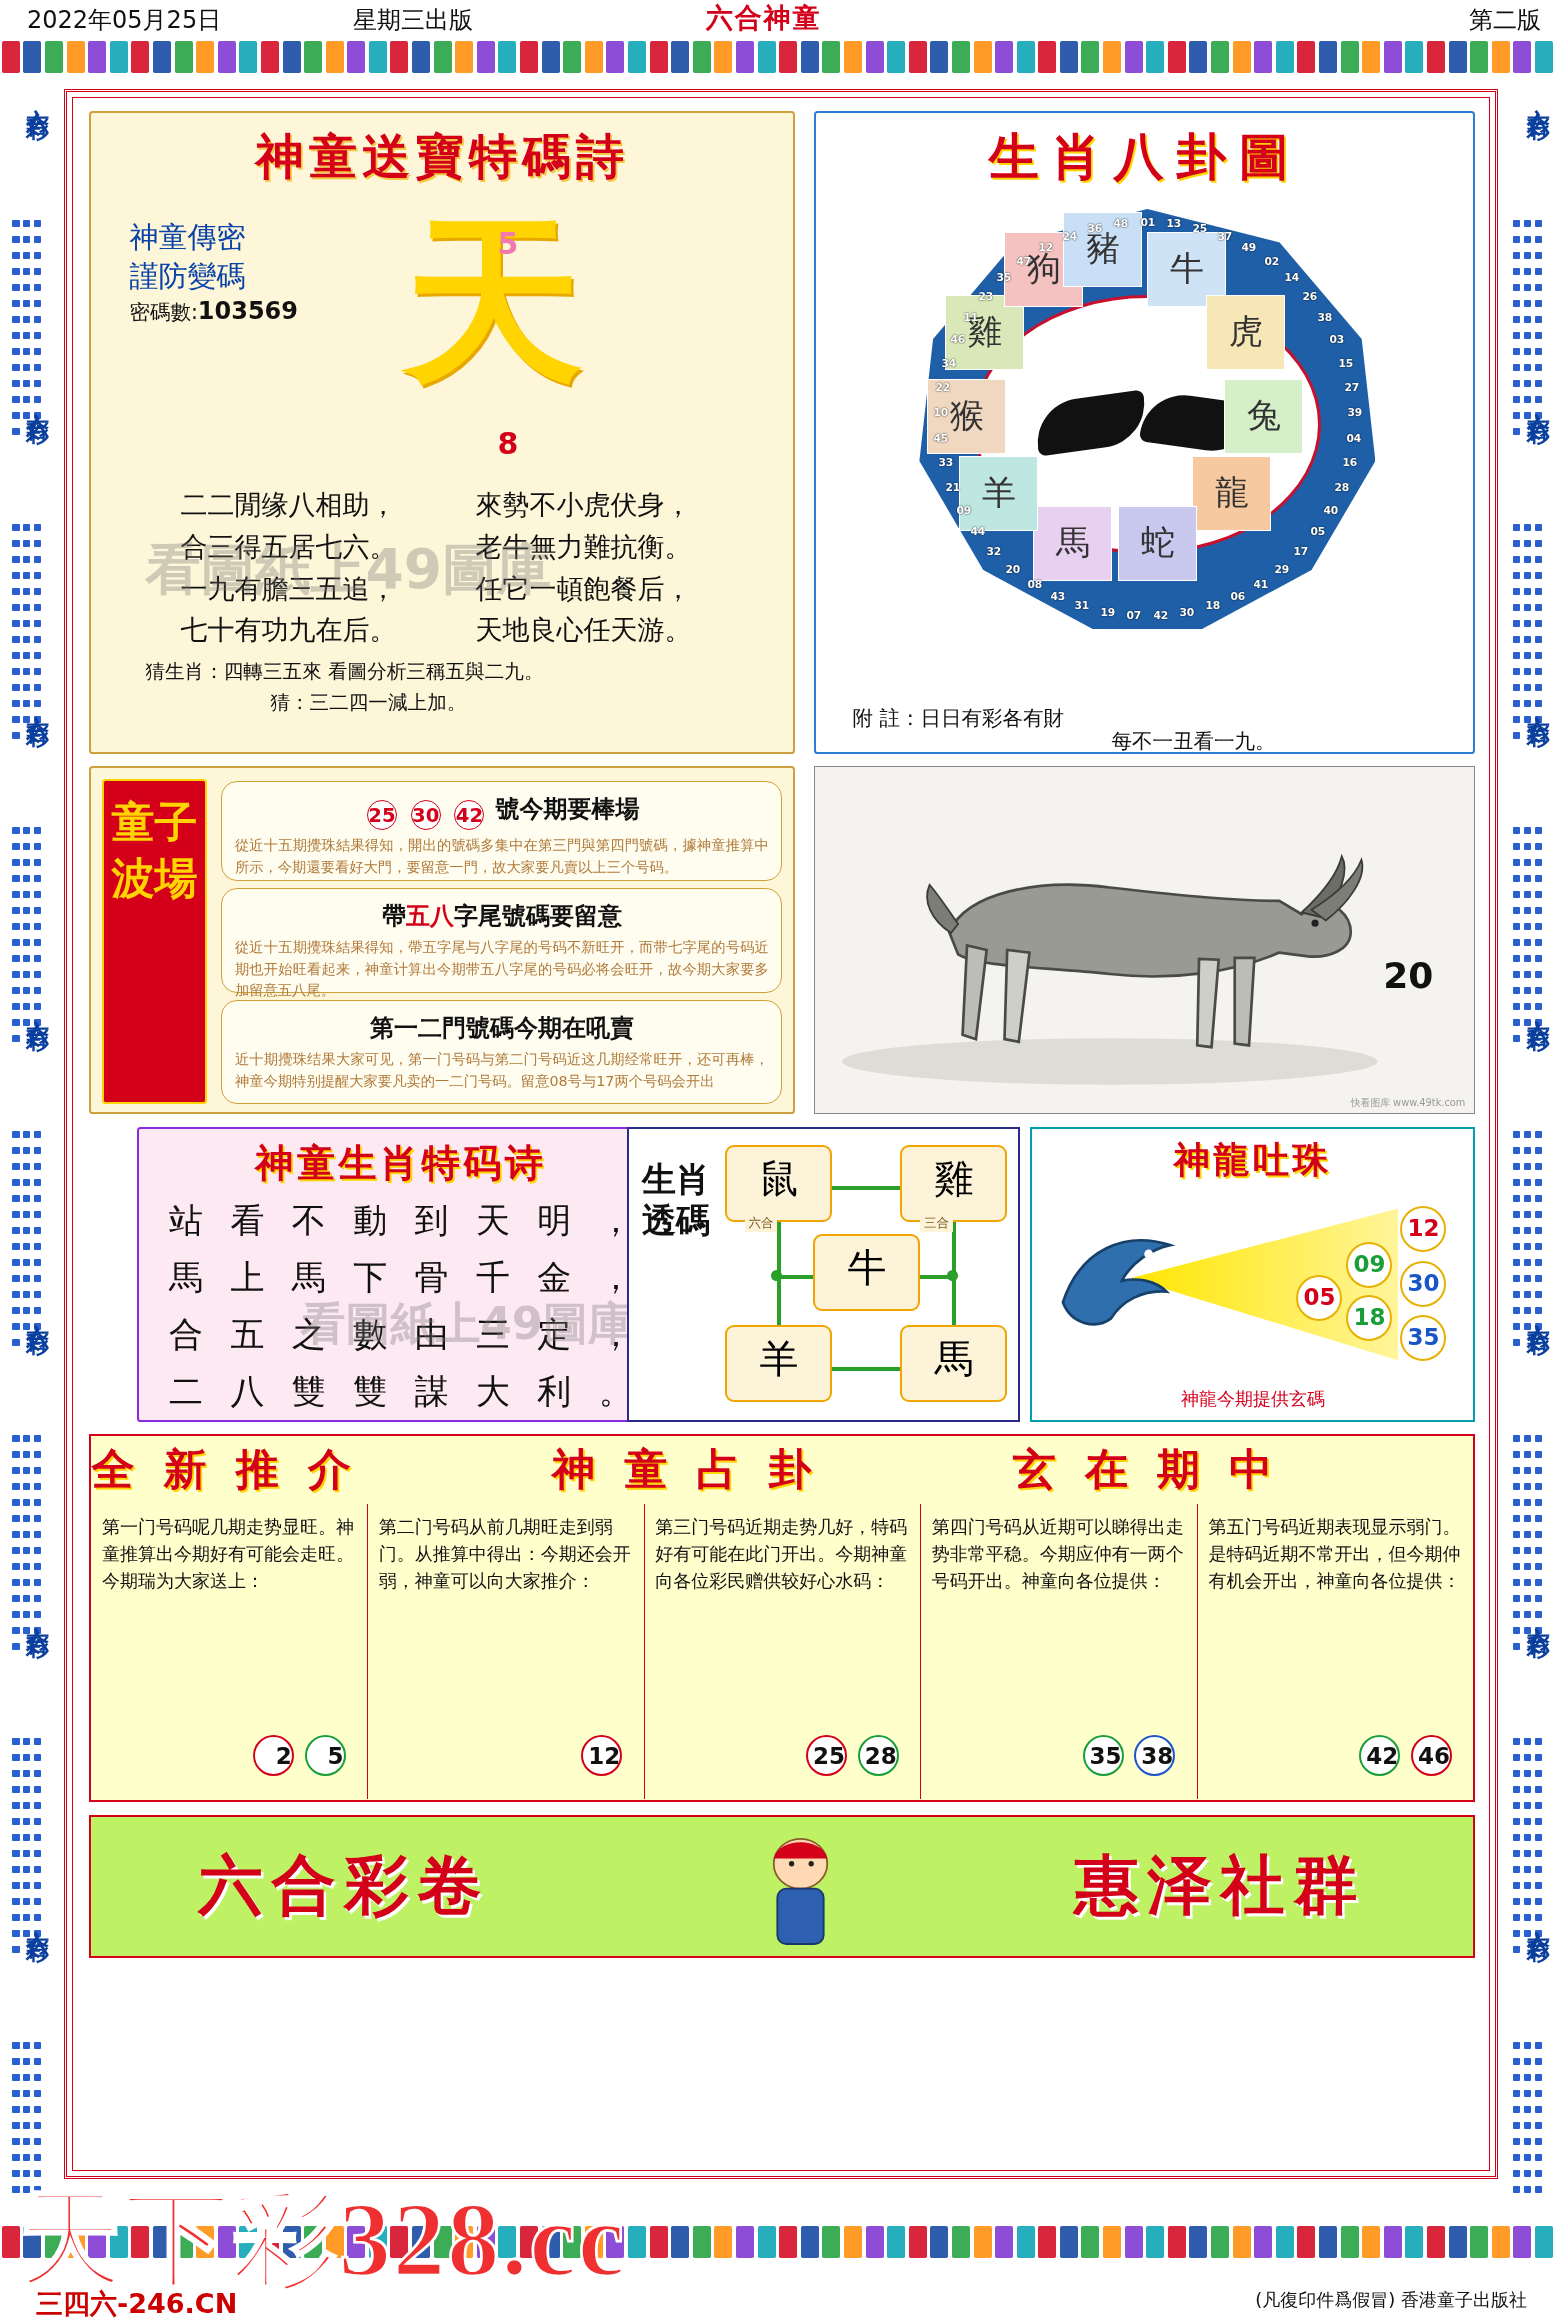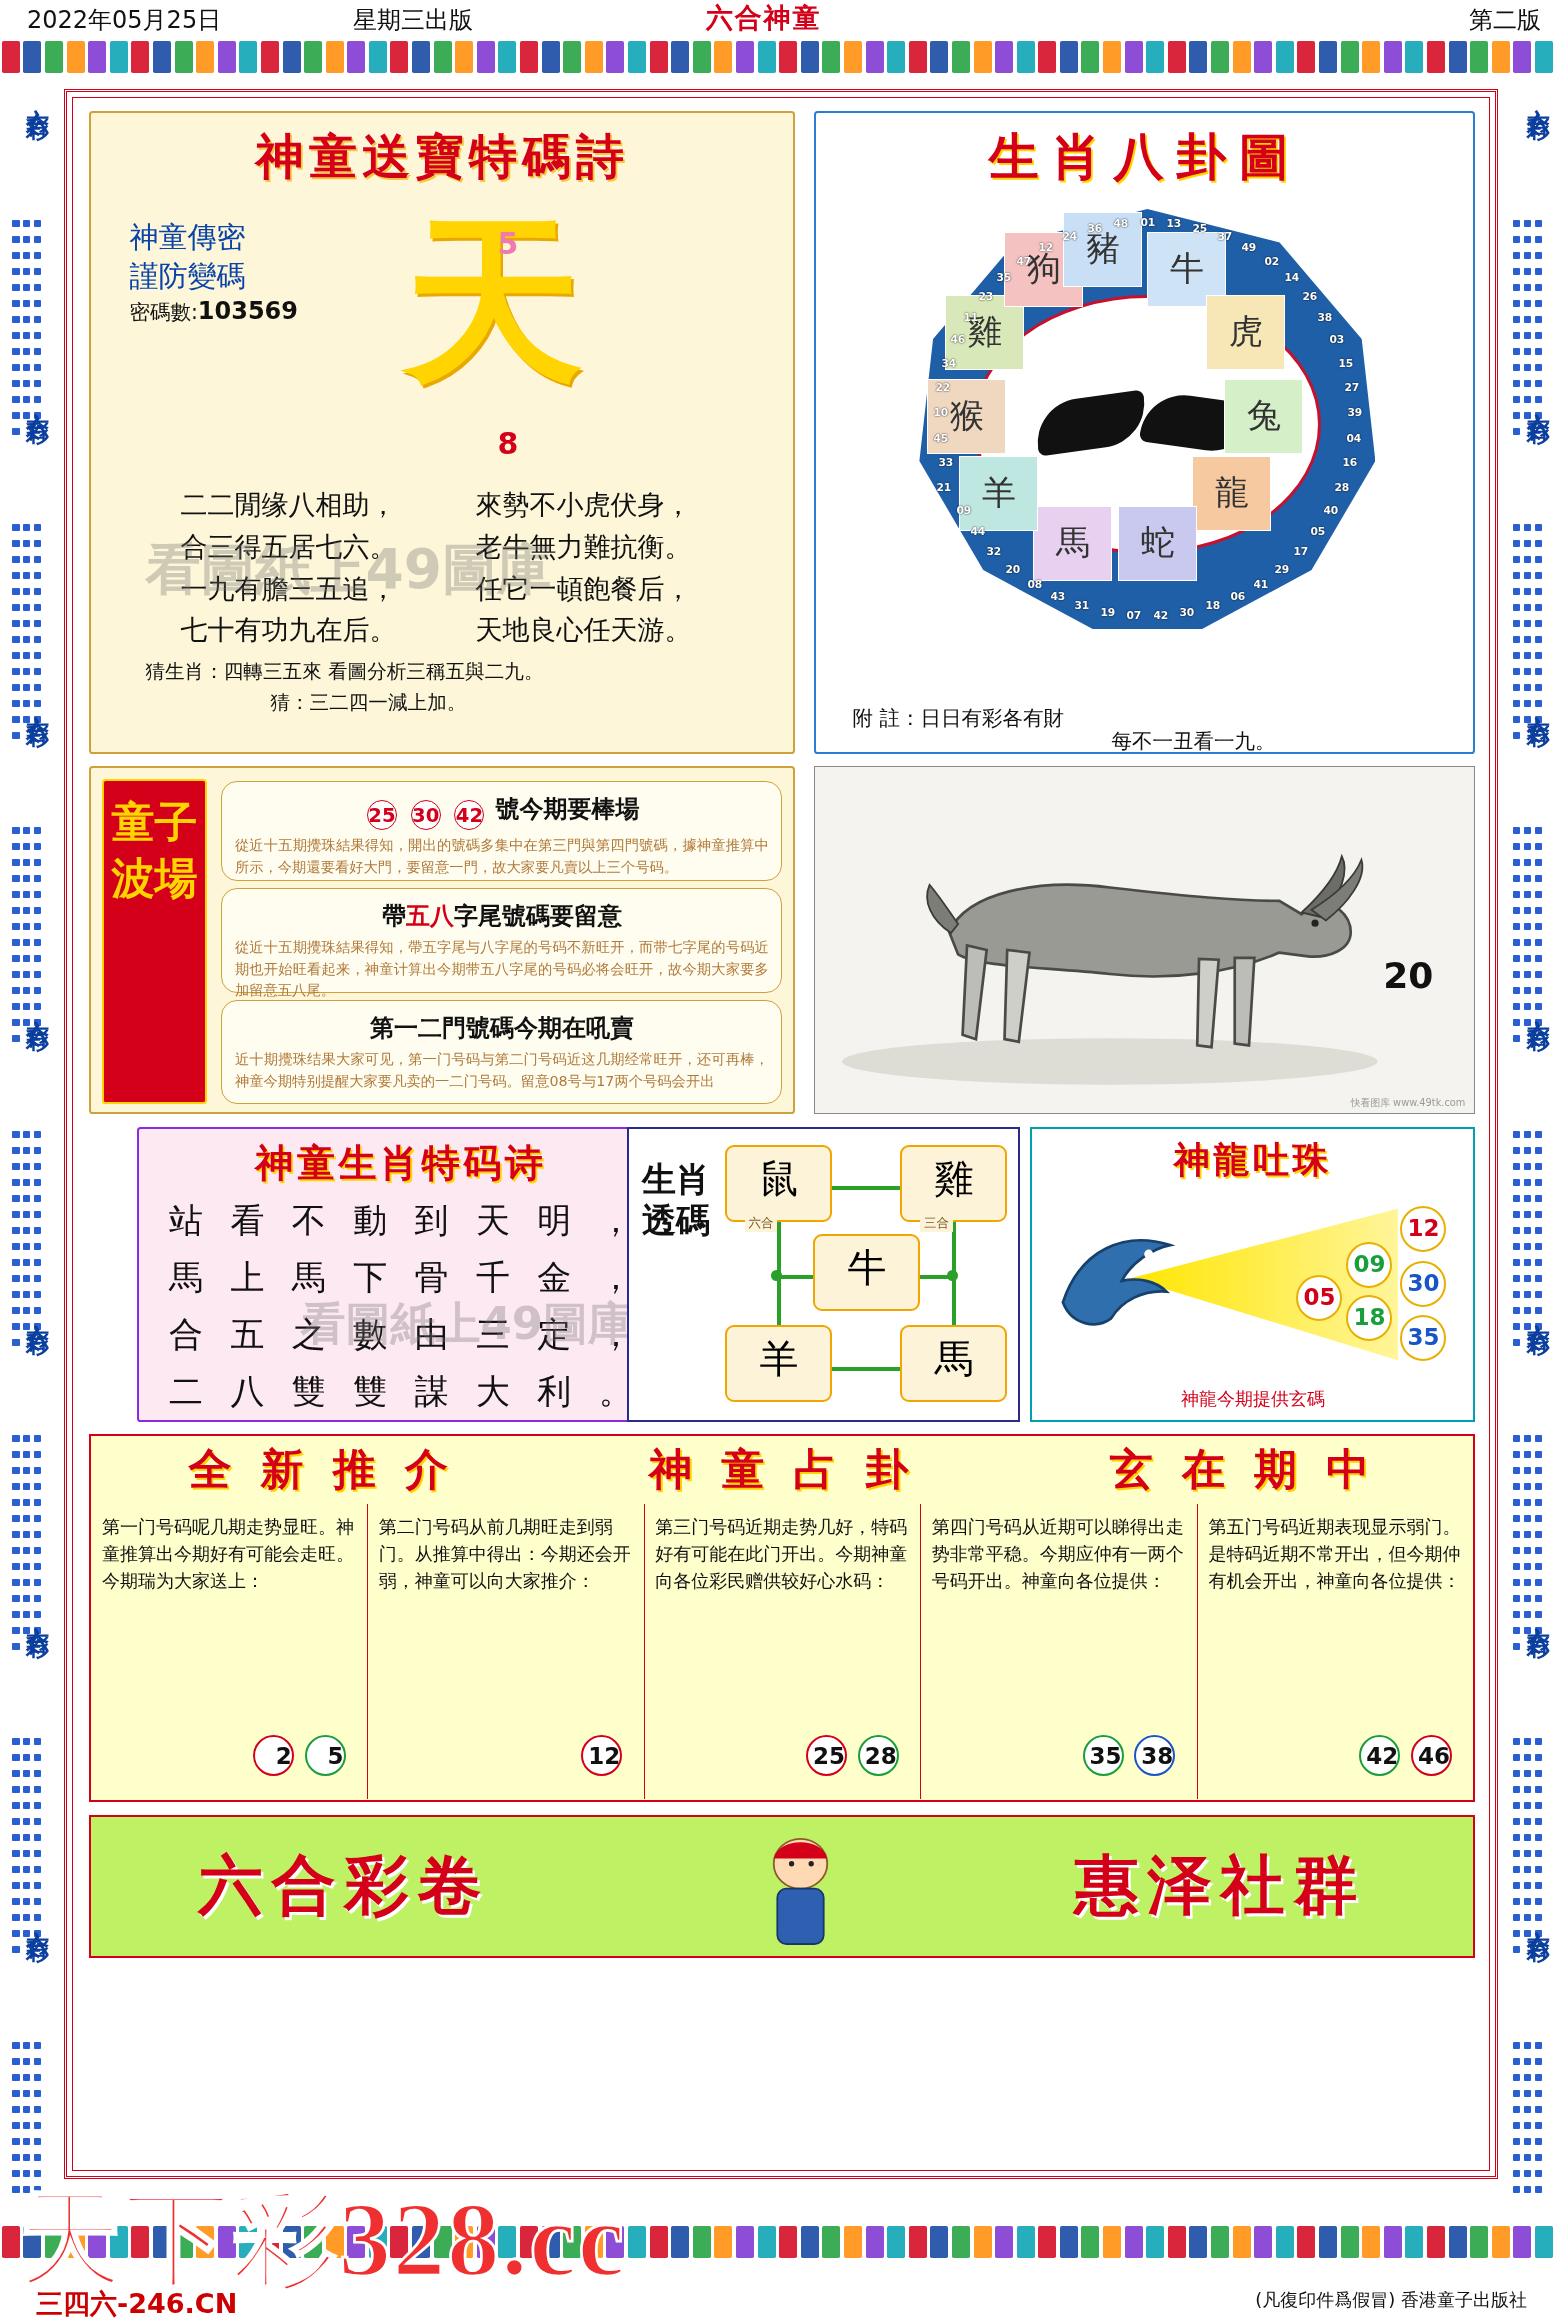--- a/index.html
+++ b/index.html
@@ -214,21 +214,21 @@
   }
   .dragon .foot { position:absolute; left:0; right:0; bottom:9px; text-align:center; font-size:18px; color:#d4001a; }
 
   
   .recommend {
     left:16px; top:1336px; width:1386px; height:368px;
     background:#ffffcc; border:2.7px solid #d4001a;
   }
   .recHead { display:flex; height:68px; align-items:center; }
   .recHead div {
-    flex:1; text-align:center; font-size:43px; font-weight:bold; color:#d4001a;
+    flex:1; font-size:43px; font-weight:bold; color:#d4001a;
     letter-spacing:7.1px; font-family:"DejaVu Serif",serif; text-shadow:1.8px 1.8px 0 #ffd400;
   }
   .recBody { display:flex; height:295px; }
   .recCol {
     flex:1; border-left:1.8px solid #d4001a; padding:9px 10.7px 0; position:relative;
   }
   .recCol:first-child { border-left:none; }
   .recCol p { margin:0; font-size:18px; line-height:1.5; color:#111; }
   .recBalls { position:absolute; left:0; right:16px; bottom:23px; text-align:right; }
   .rball {
@@ -416,21 +416,21 @@
               <div class="numring" style="left:283px;top:400px;color:#ffffff;text-shadow:0 0 1.8px #000">42</div>
               <div class="numring" style="left:256px;top:400px;color:#ffffff;text-shadow:0 0 1.8px #000">07</div>
               <div class="numring" style="left:230px;top:397px;color:#ffffff;text-shadow:0 0 1.8px #000">19</div>
               <div class="numring" style="left:204px;top:390px;color:#ffffff;text-shadow:0 0 1.8px #000">31</div>
               <div class="numring" style="left:180px;top:381px;color:#ffffff;text-shadow:0 0 1.8px #000">43</div>
               <div class="numring" style="left:157px;top:369px;color:#ffffff;text-shadow:0 0 1.8px #000">08</div>
               <div class="numring" style="left:135px;top:354px;color:#ffffff;text-shadow:0 0 1.8px #000">20</div>
               <div class="numring" style="left:116px;top:336px;color:#ffffff;text-shadow:0 0 1.8px #000">32</div>
               <div class="numring" style="left:100px;top:316px;color:#ffffff;text-shadow:0 0 1.8px #000">44</div>
               <div class="numring" style="left:86px;top:295px;color:#ffffff;text-shadow:0 0 1.8px #000">09</div>
-              <div class="numring" style="left:66px;top:272px;color:#ffffff;text-shadow:0 0 1.8px #000">21</div>
+              <div class="numring" style="left:75px;top:272px;color:#ffffff;text-shadow:0 0 1.8px #000">21</div>
               <div class="numring" style="left:68px;top:247px;color:#ffffff;text-shadow:0 0 1.8px #000">33</div>
               <div class="numring" style="left:63px;top:223px;color:#ffffff;text-shadow:0 0 1.8px #000">45</div>
               <div class="numring" style="left:63px;top:197px;color:#ffffff;text-shadow:0 0 1.8px #000">10</div>
               <div class="numring" style="left:65px;top:172px;color:#ffffff;text-shadow:0 0 1.8px #000">22</div>
               <div class="numring" style="left:71px;top:148px;color:#ffffff;text-shadow:0 0 1.8px #000">34</div>
               <div class="numring" style="left:80px;top:124px;color:#ffffff;text-shadow:0 0 1.8px #000">46</div>
               <div class="numring" style="left:93px;top:102px;color:#ffffff;text-shadow:0 0 1.8px #000">11</div>
               <div class="numring" style="left:108px;top:81px;color:#ffffff;text-shadow:0 0 1.8px #000">23</div>
               <div class="numring" style="left:126px;top:62px;color:#ffffff;text-shadow:0 0 1.8px #000">35</div>
               <div class="numring" style="left:146px;top:46px;color:#ffffff;text-shadow:0 0 1.8px #000">47</div>

